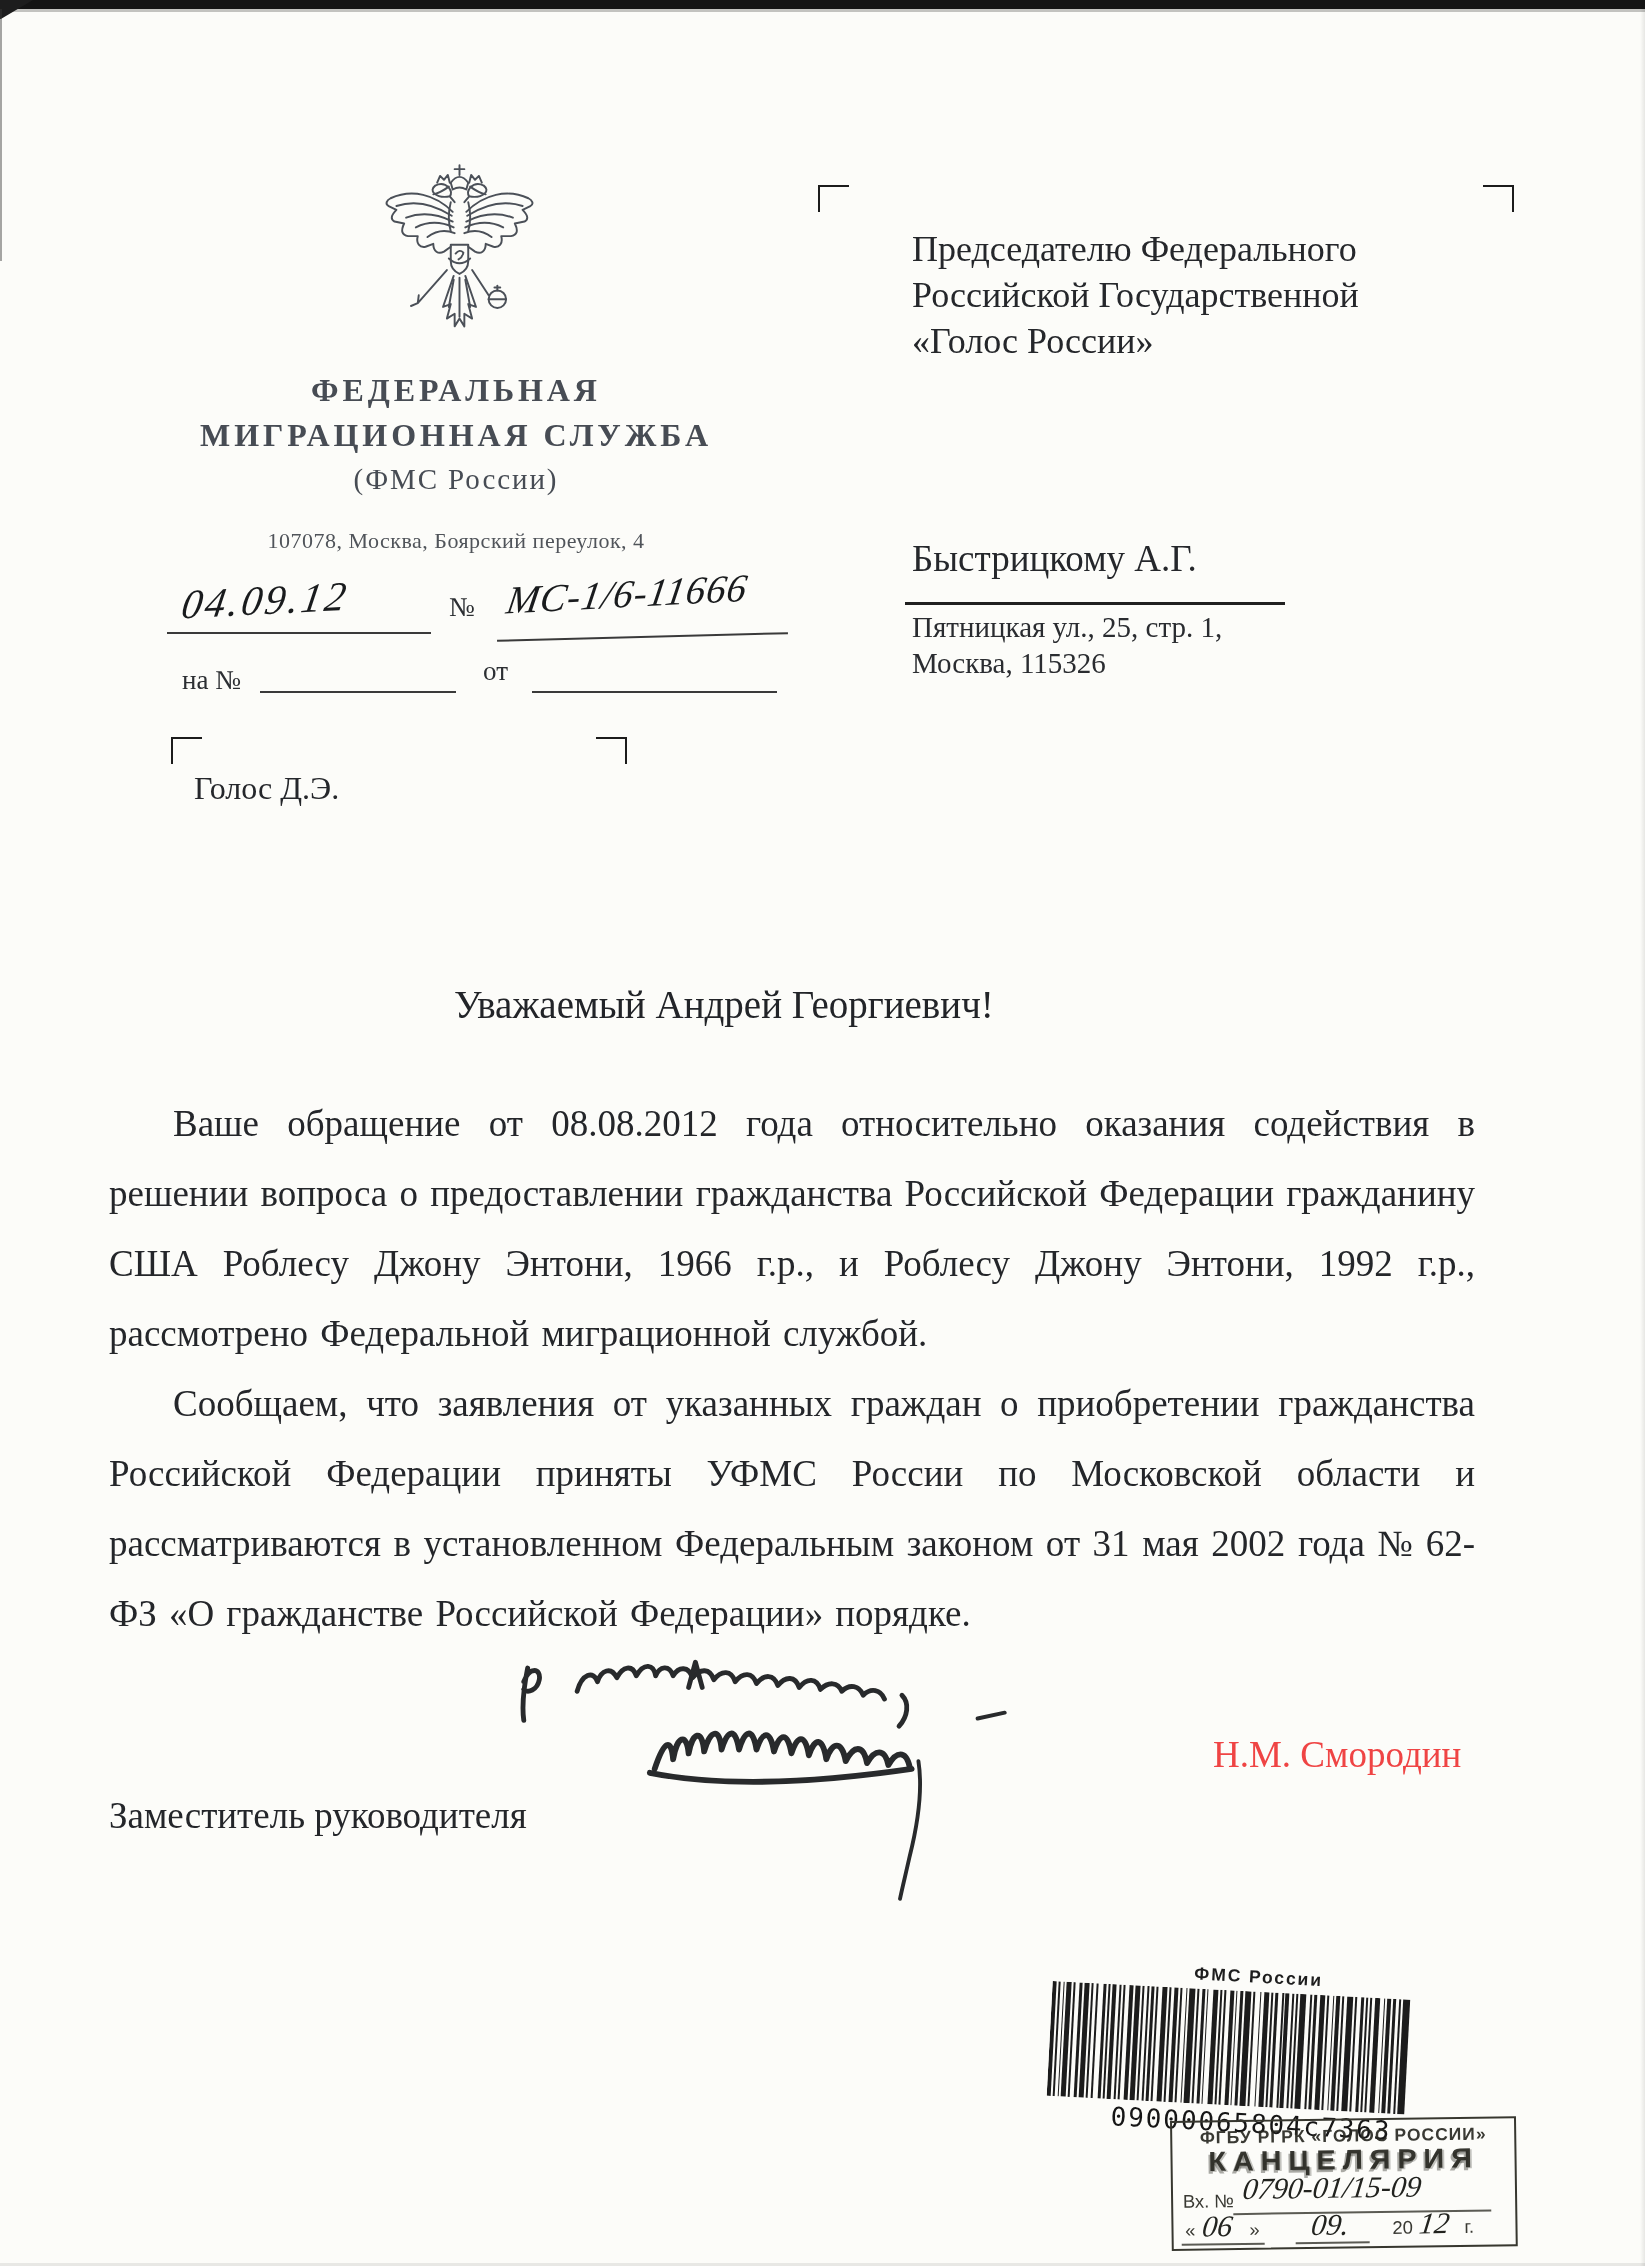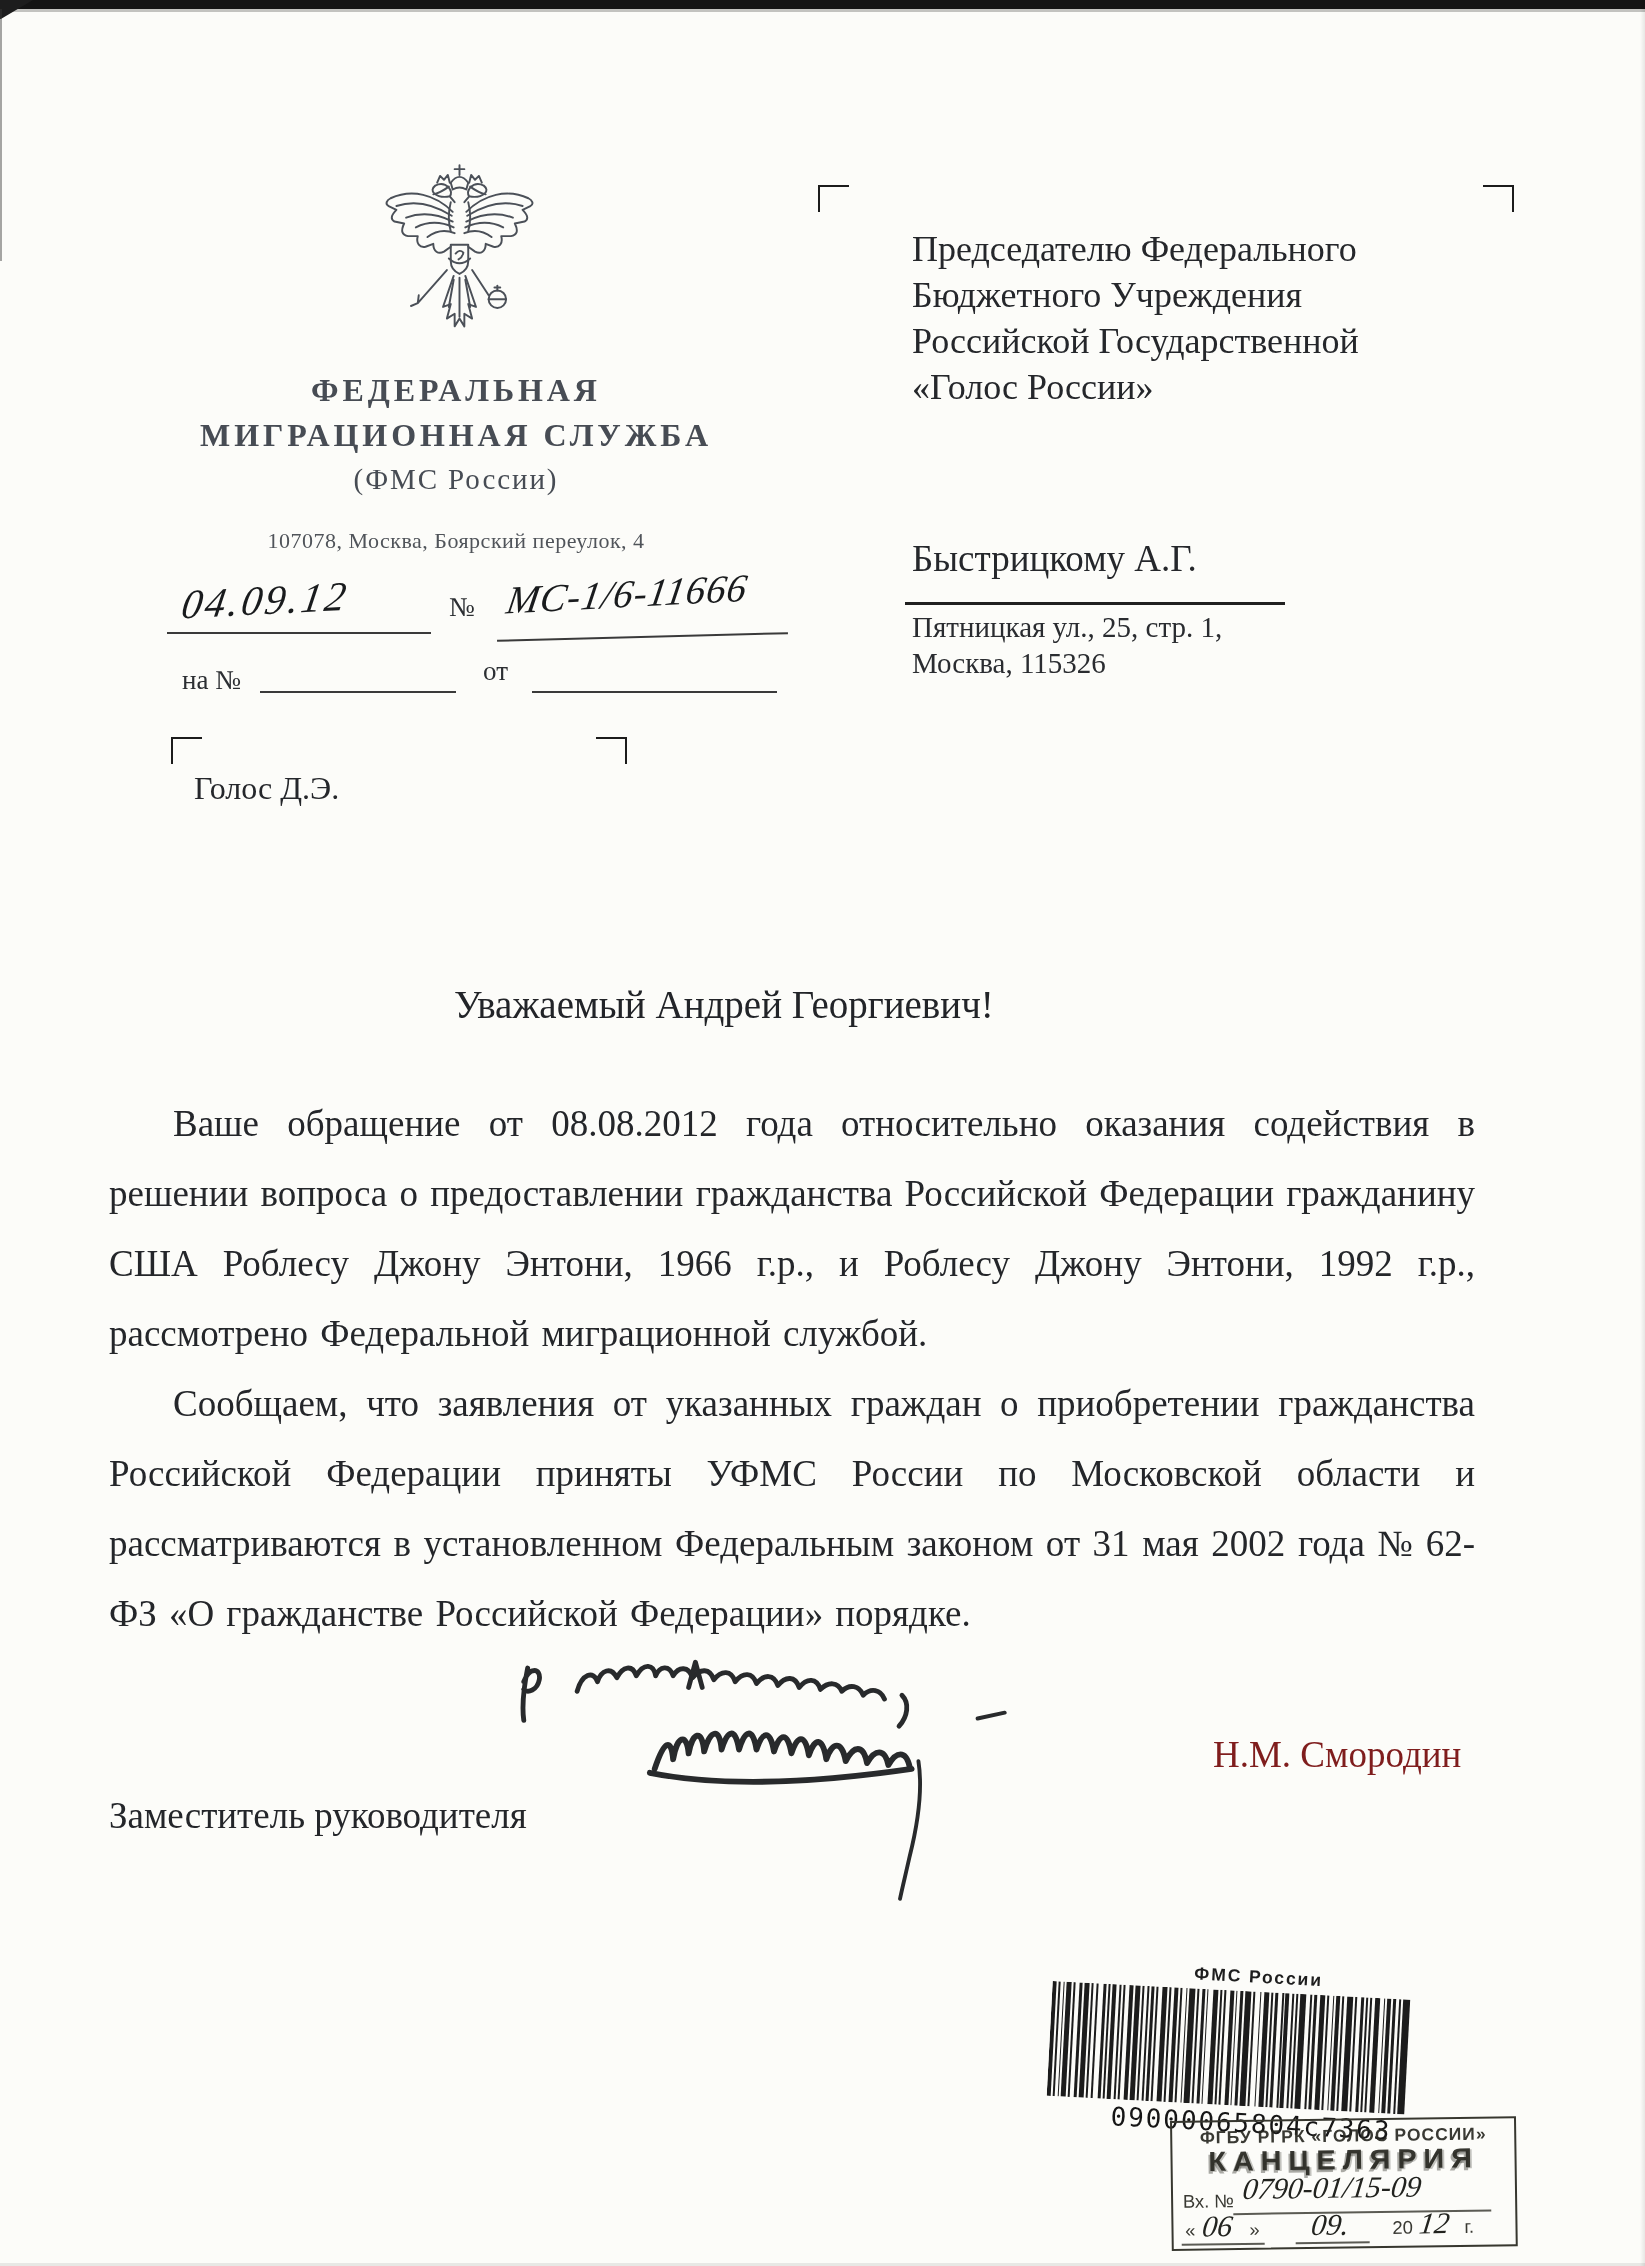--- a/index.html
+++ b/index.html
@@ -37,21 +37,21 @@
   .rcpt-rule{left:905px;width:380px;height:2.9px;background:#202020;}
   .rcpt-addr{left:912px;font-size:29px;color:#2a2c30;}
 
   .subject{left:194px;font-size:32px;line-height:39px;color:#25272b;}
   .salutation{left:454px;font-size:39px;color:#222428;}
 
   .body-text{left:109px;width:1366px;font-size:37px;line-height:70px;text-align:justify;color:#24262a;}
   .body-text p{margin:0;text-indent:64px;word-spacing:2.9px;}
 
   .sig-title{left:109px;font-size:37px;color:#24262a;}
-  .sig-name{left:1213px;font-size:37px;color:#7f1d1d;}
+  .sig-name{left:1213px;font-size:37px;color:#ef4444;}
 
   
   .barcode{left:1054px;top:1956px;width:411px;transform:rotate(3deg);transform-origin:left top;}
   .barcode-label{text-align:center;font-family:"Liberation Sans",sans-serif;font-weight:bold;
                  font-size:17.5px;letter-spacing:1.9px;color:#1e1e1e;}
   .bars{margin-top:3.9px;height:115px;white-space:nowrap;overflow:hidden;font-size:0;}
   .bars i{display:inline-block;height:100%;background:#1c1c1c;}
   .barcode-number{text-align:center;font-family:"DejaVu Sans Mono",monospace;font-size:26px;
                   letter-spacing:1.9px;color:#161616;margin-top:1.9px;}
 
@@ -124,21 +124,20 @@
 <div class="abs plabel" style="left:483px;top:656px;">от</div>
 <div class="abs uline" style="left:532px;top:691px;width:245px;"></div>
 
 <div class="abs bracket br-tl" style="left:818px;top:185px;"></div>
 <div class="abs bracket br-tr" style="left:1483px;top:185px;"></div>
 <div class="abs bracket br-tl" style="left:171px;top:737px;"></div>
 <div class="abs bracket br-tr" style="left:596px;top:737px;"></div>
 
 <div class="abs rcpt" style="top:226px;">
   <div>Председателю Федерального</div>
-  <div>Бюджетного Учреждения</div>
   <div>Российской Государственной</div>
   <div>«Голос России»</div>
 </div>
 <div class="abs rcpt-name" style="top:537px;">Быстрицкому А.Г.</div>
 <div class="abs rcpt-rule" style="top:602px;"></div>
 <div class="abs rcpt-addr" style="top:611px;">Пятницкая ул., 25, стр. 1,</div>
 <div class="abs rcpt-addr" style="top:647px;">Москва, 115326</div>
 
 <div class="abs subject" style="top:769px;">
   <div>Голос Д.Э.</div>

